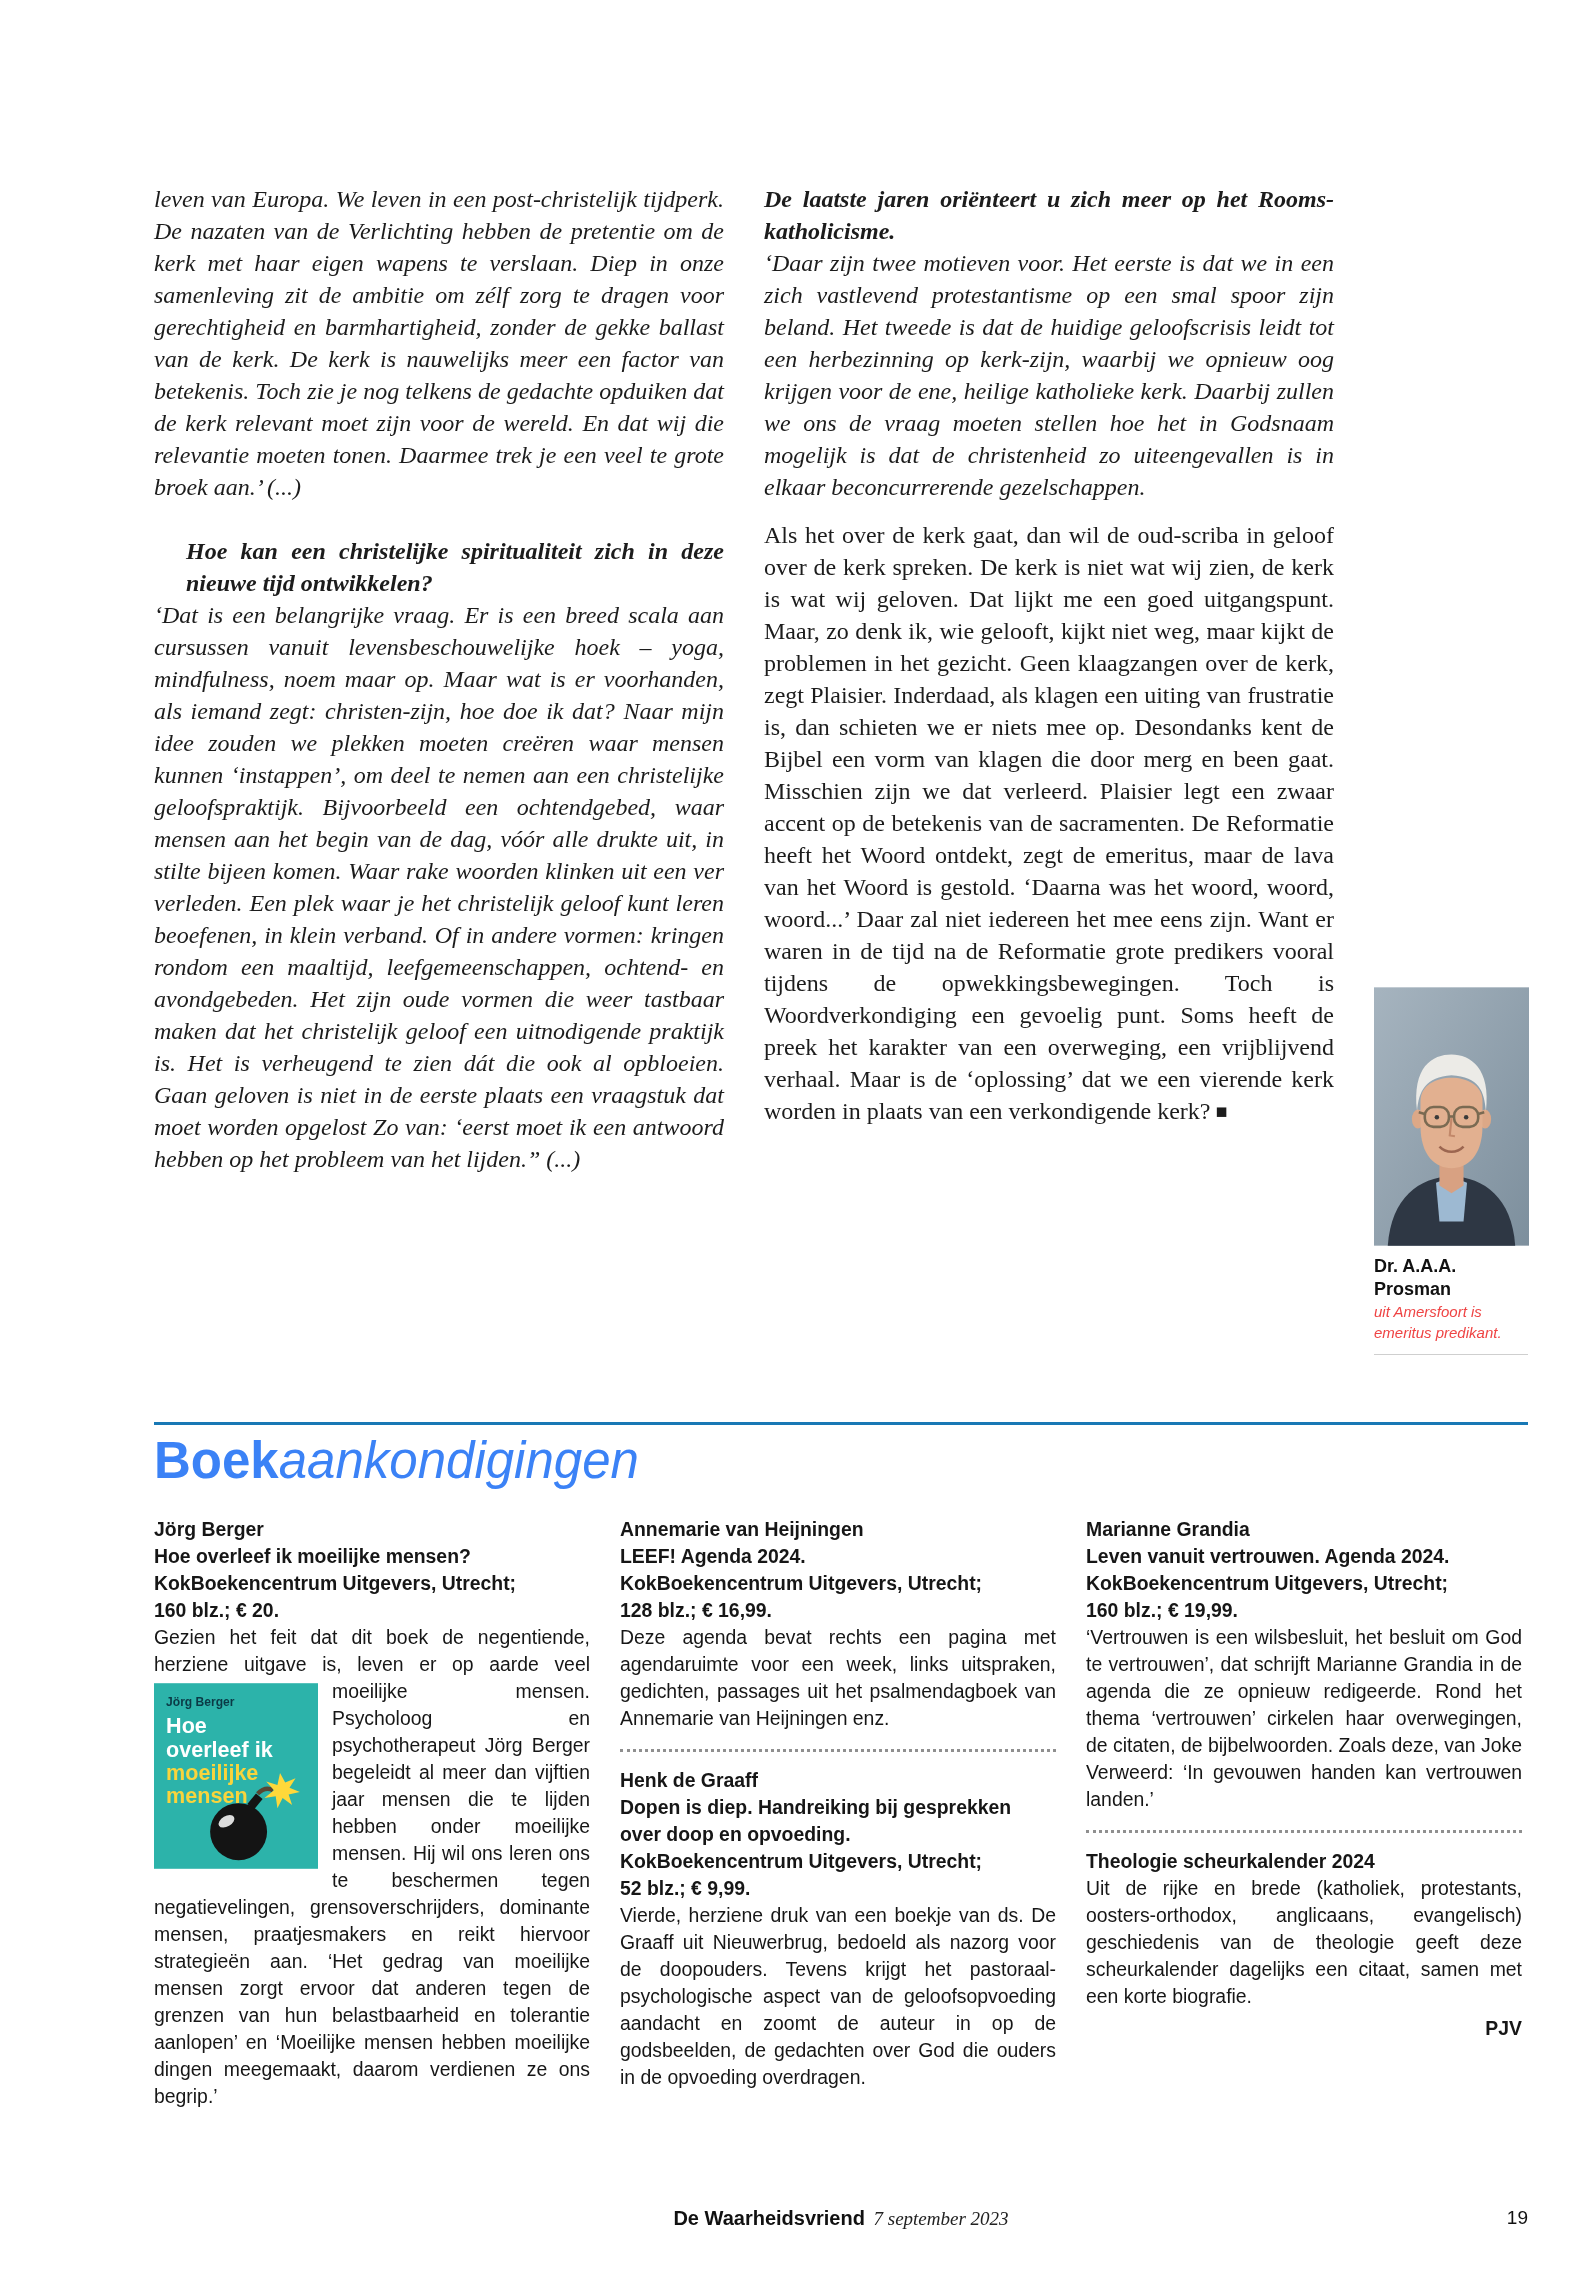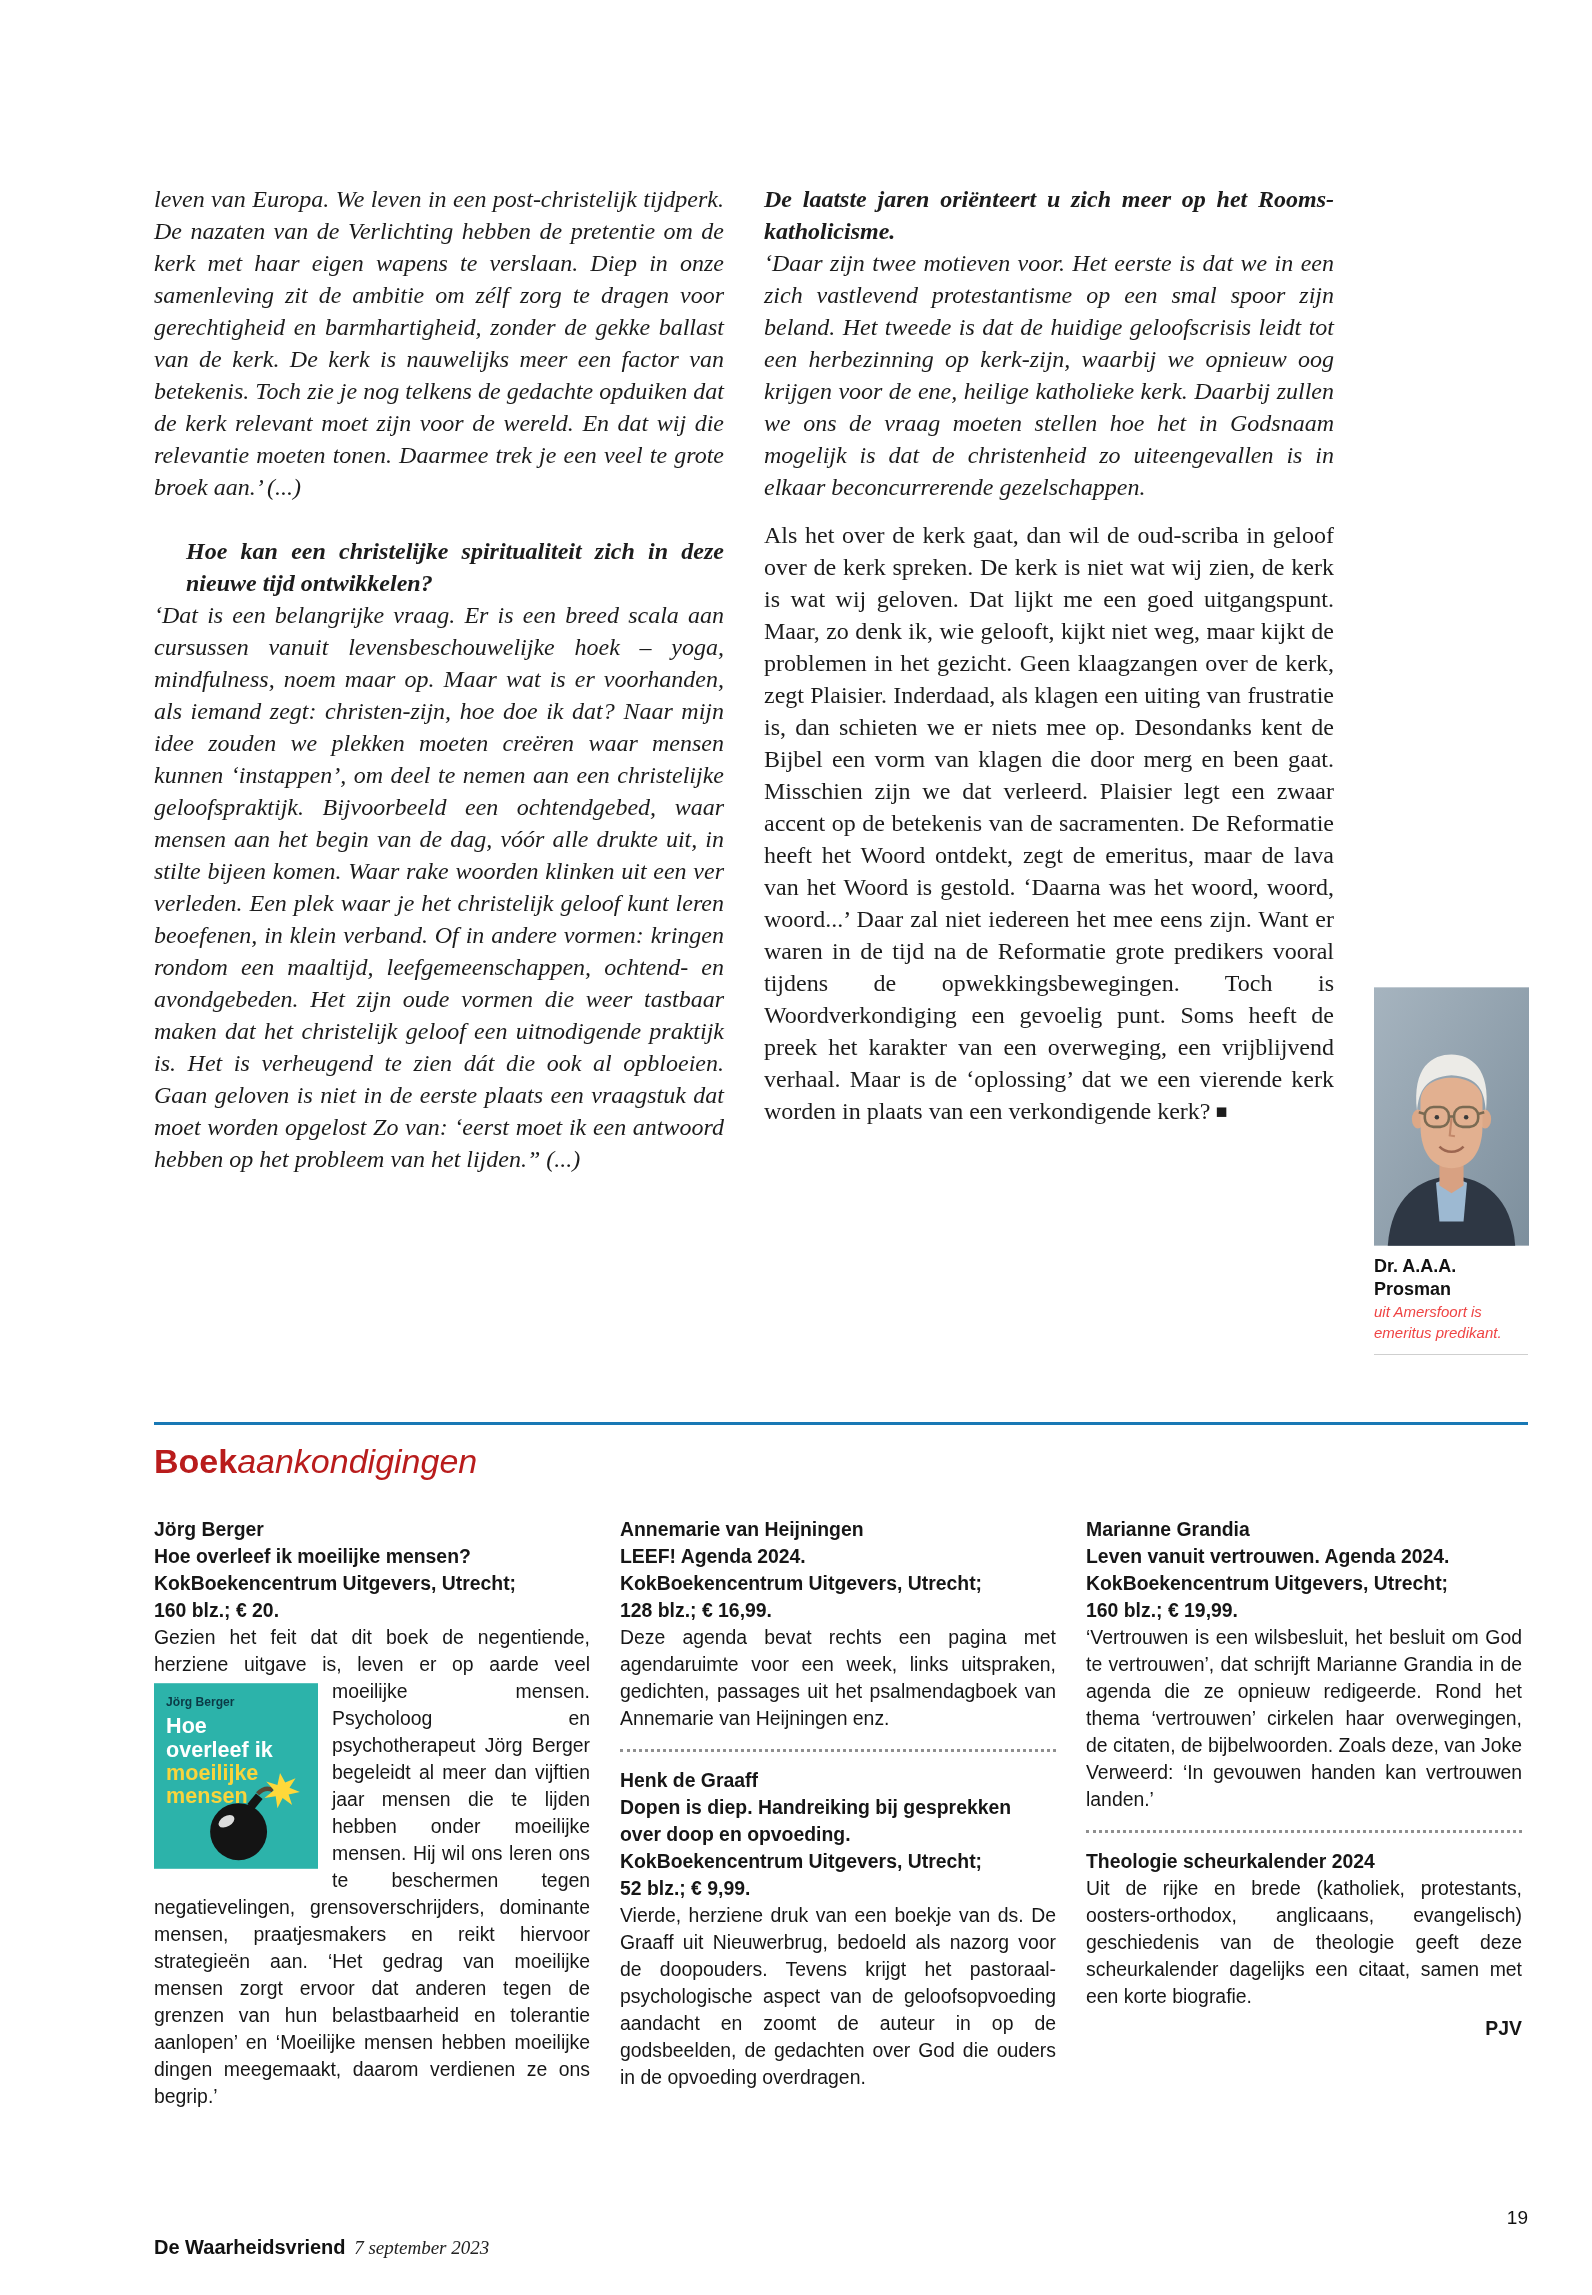--- a/index.html
+++ b/index.html
@@ -41,22 +41,22 @@
 
   
   .books {
     position:absolute; left:154px; top:1422px; width:1374px;
     font-family:"Liberation Sans", sans-serif;
     color:#161616;
   }
   .books-rule { height:2.6px; background:#1878b5; }
   .books-heading {
     margin-top:12px; margin-bottom:31px;
-    font-size:34px; line-height:48px;
-    color:#b91c1c; font-weight:400;
+    font-size:51px; line-height:48px;
+    color:#3b82f6; font-weight:400;
   }
   .bh-b { font-weight:700; }
   .bh-i { font-style:italic; font-weight:400; }
 
   .bcols { display:flex; gap:30px; }
   .bcol { width:436px; font-size:19.4px; line-height:27px; }
   .b-author, .b-title, .b-pub { font-weight:700; text-align:left; }
   .b-body { text-align:justify; hyphens:auto; -webkit-hyphens:auto; }
   .b-entry::after { content:""; display:block; clear:both; }
   .b-div { border-top:3.5px dotted #8f8f8f; margin:17.3px 0 14.7px 0; height:0; }
@@ -67,21 +67,21 @@
     margin:5.2px 14px 5.2px 0;
     display:block;
   }
   .cover-float svg { display:block; }
 
   
   .footer {
     position:absolute; left:154px; top:2207px; width:1374px; height:35px;
     font-family:"Liberation Sans", sans-serif; color:#111;
   }
-  .f-center { text-align:left;margin-top:29px; }
+  .f-center { text-align:center; }
   .f-brand { font-weight:700; font-size:20px; }
   .f-date { font-family:"Liberation Serif", serif; font-style:italic; font-size:19px; margin-left:8.6px; color:#222; }
   .f-page { position:absolute; right:0; top:0; font-size:19px;margin-left:46px; }
 </style>
 </head>
 <body>
 
 <div class="page">
 
   <div class="interview">

